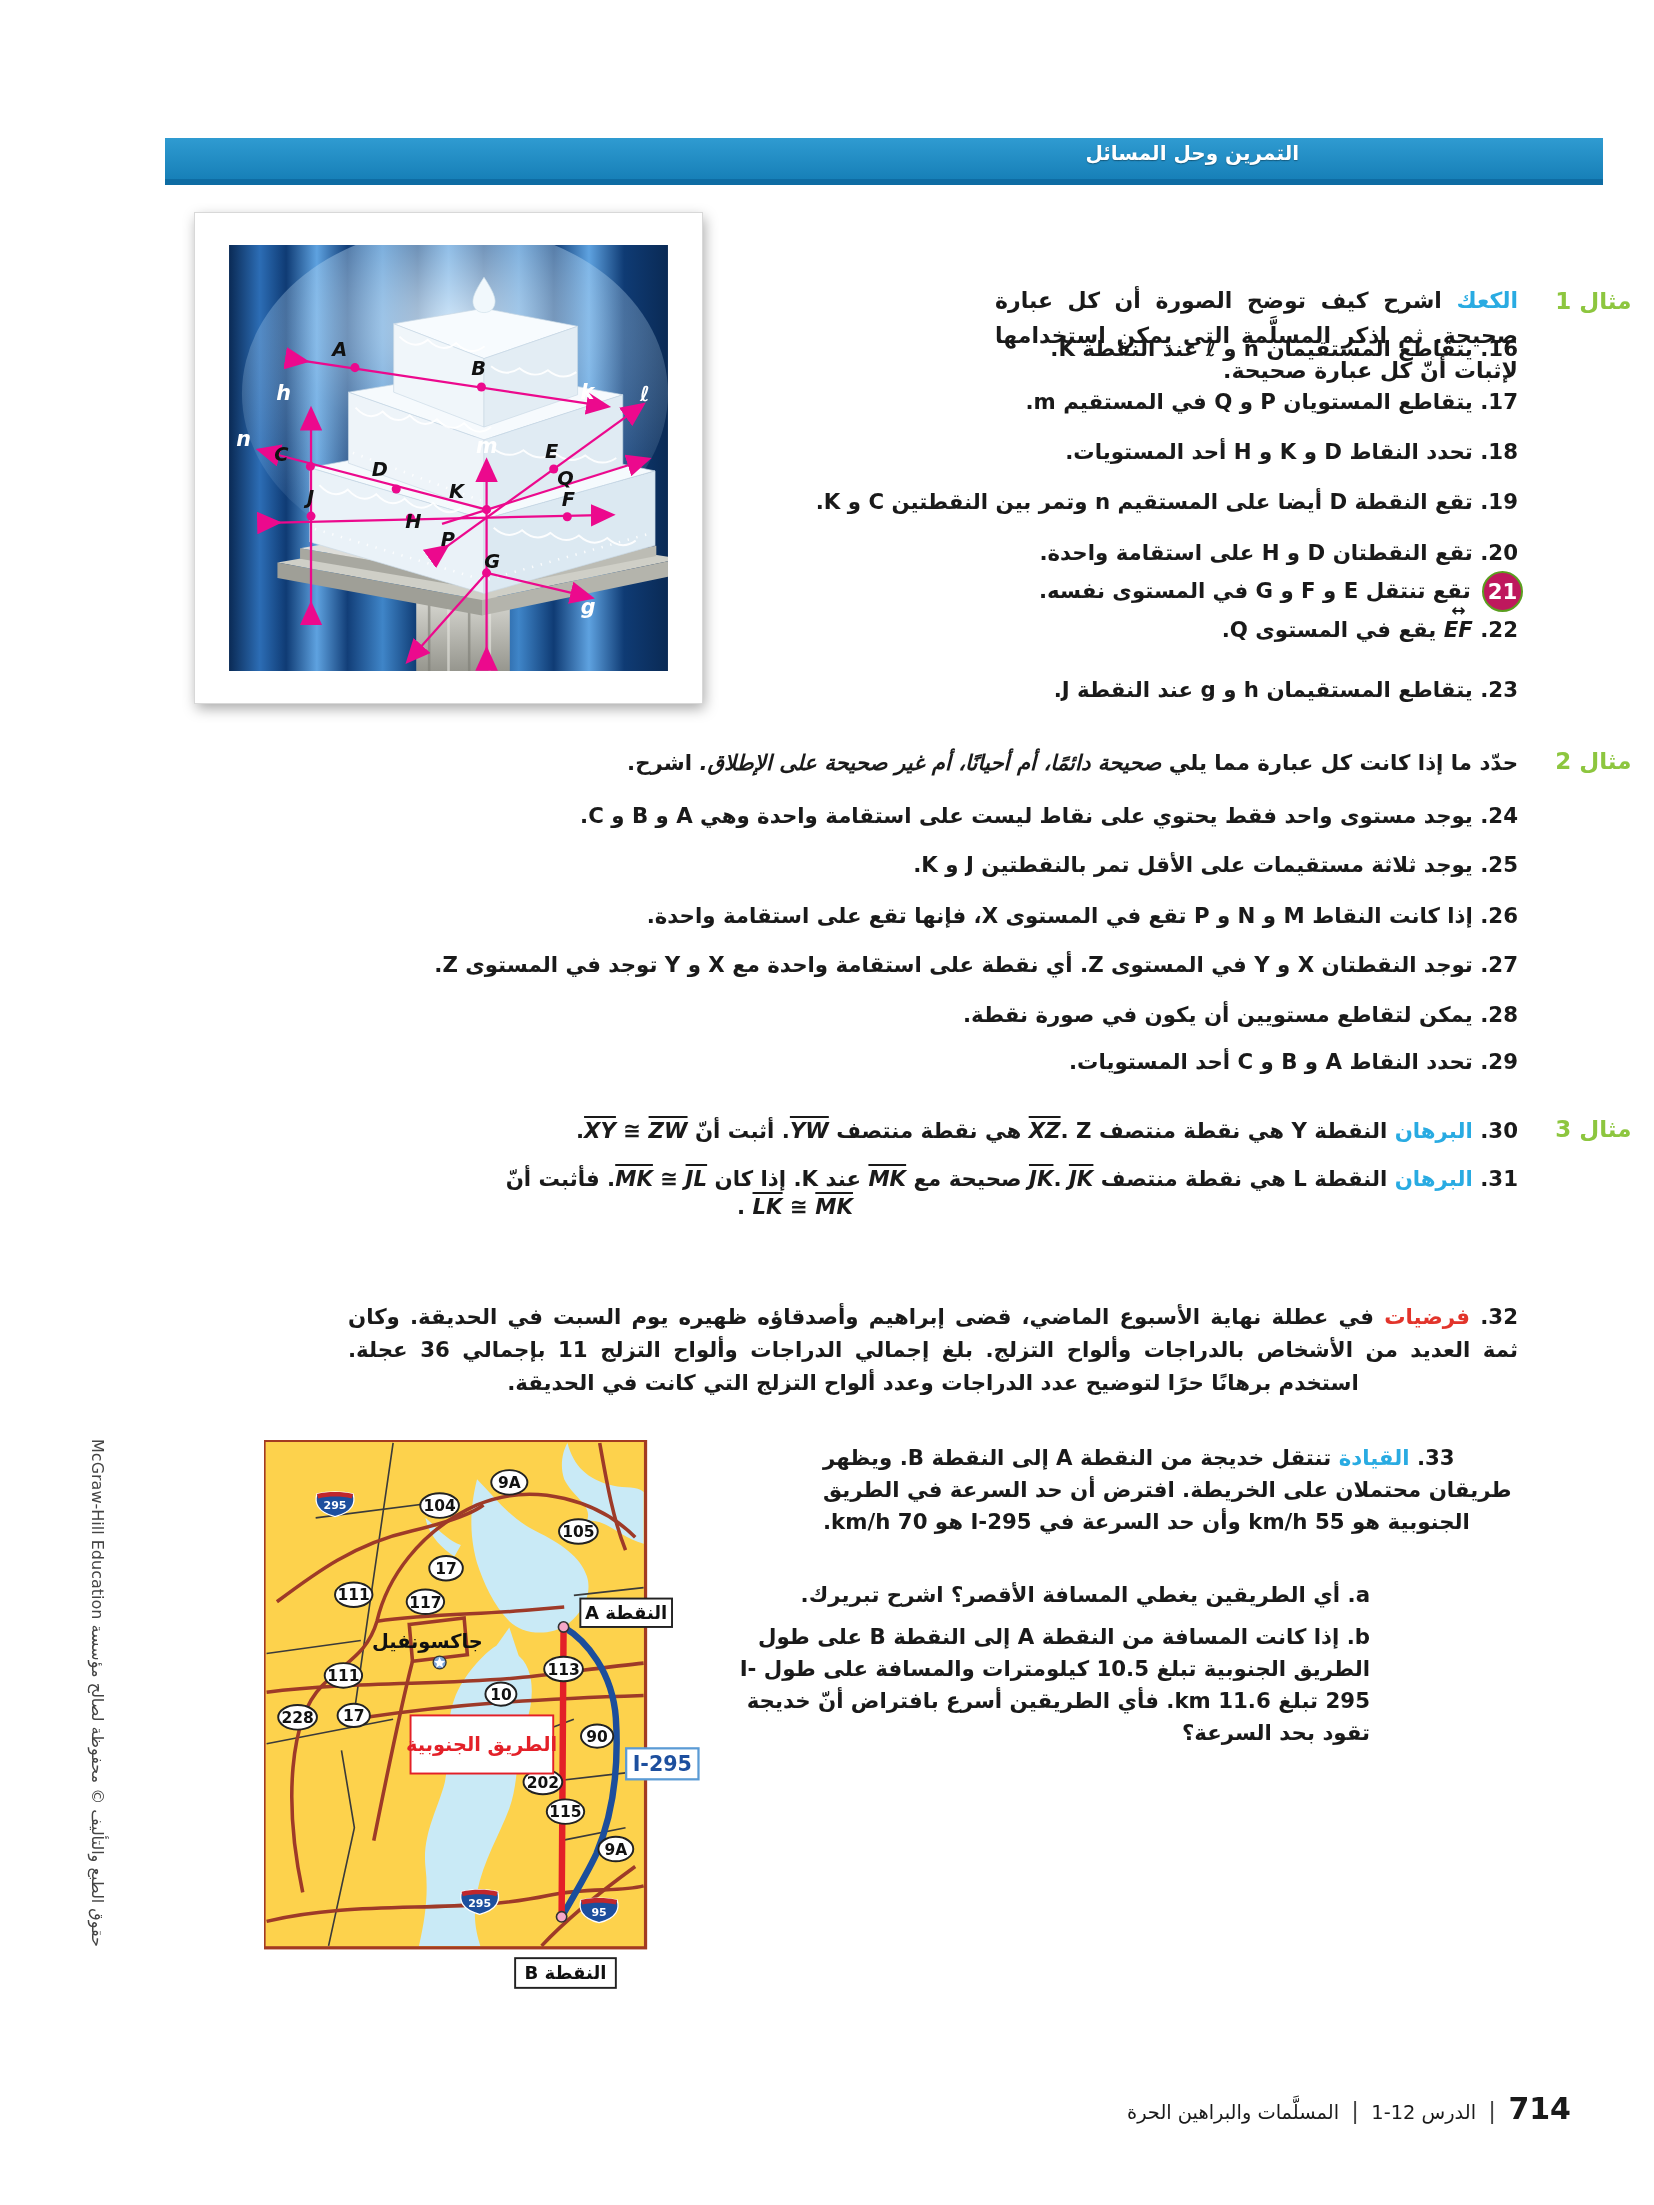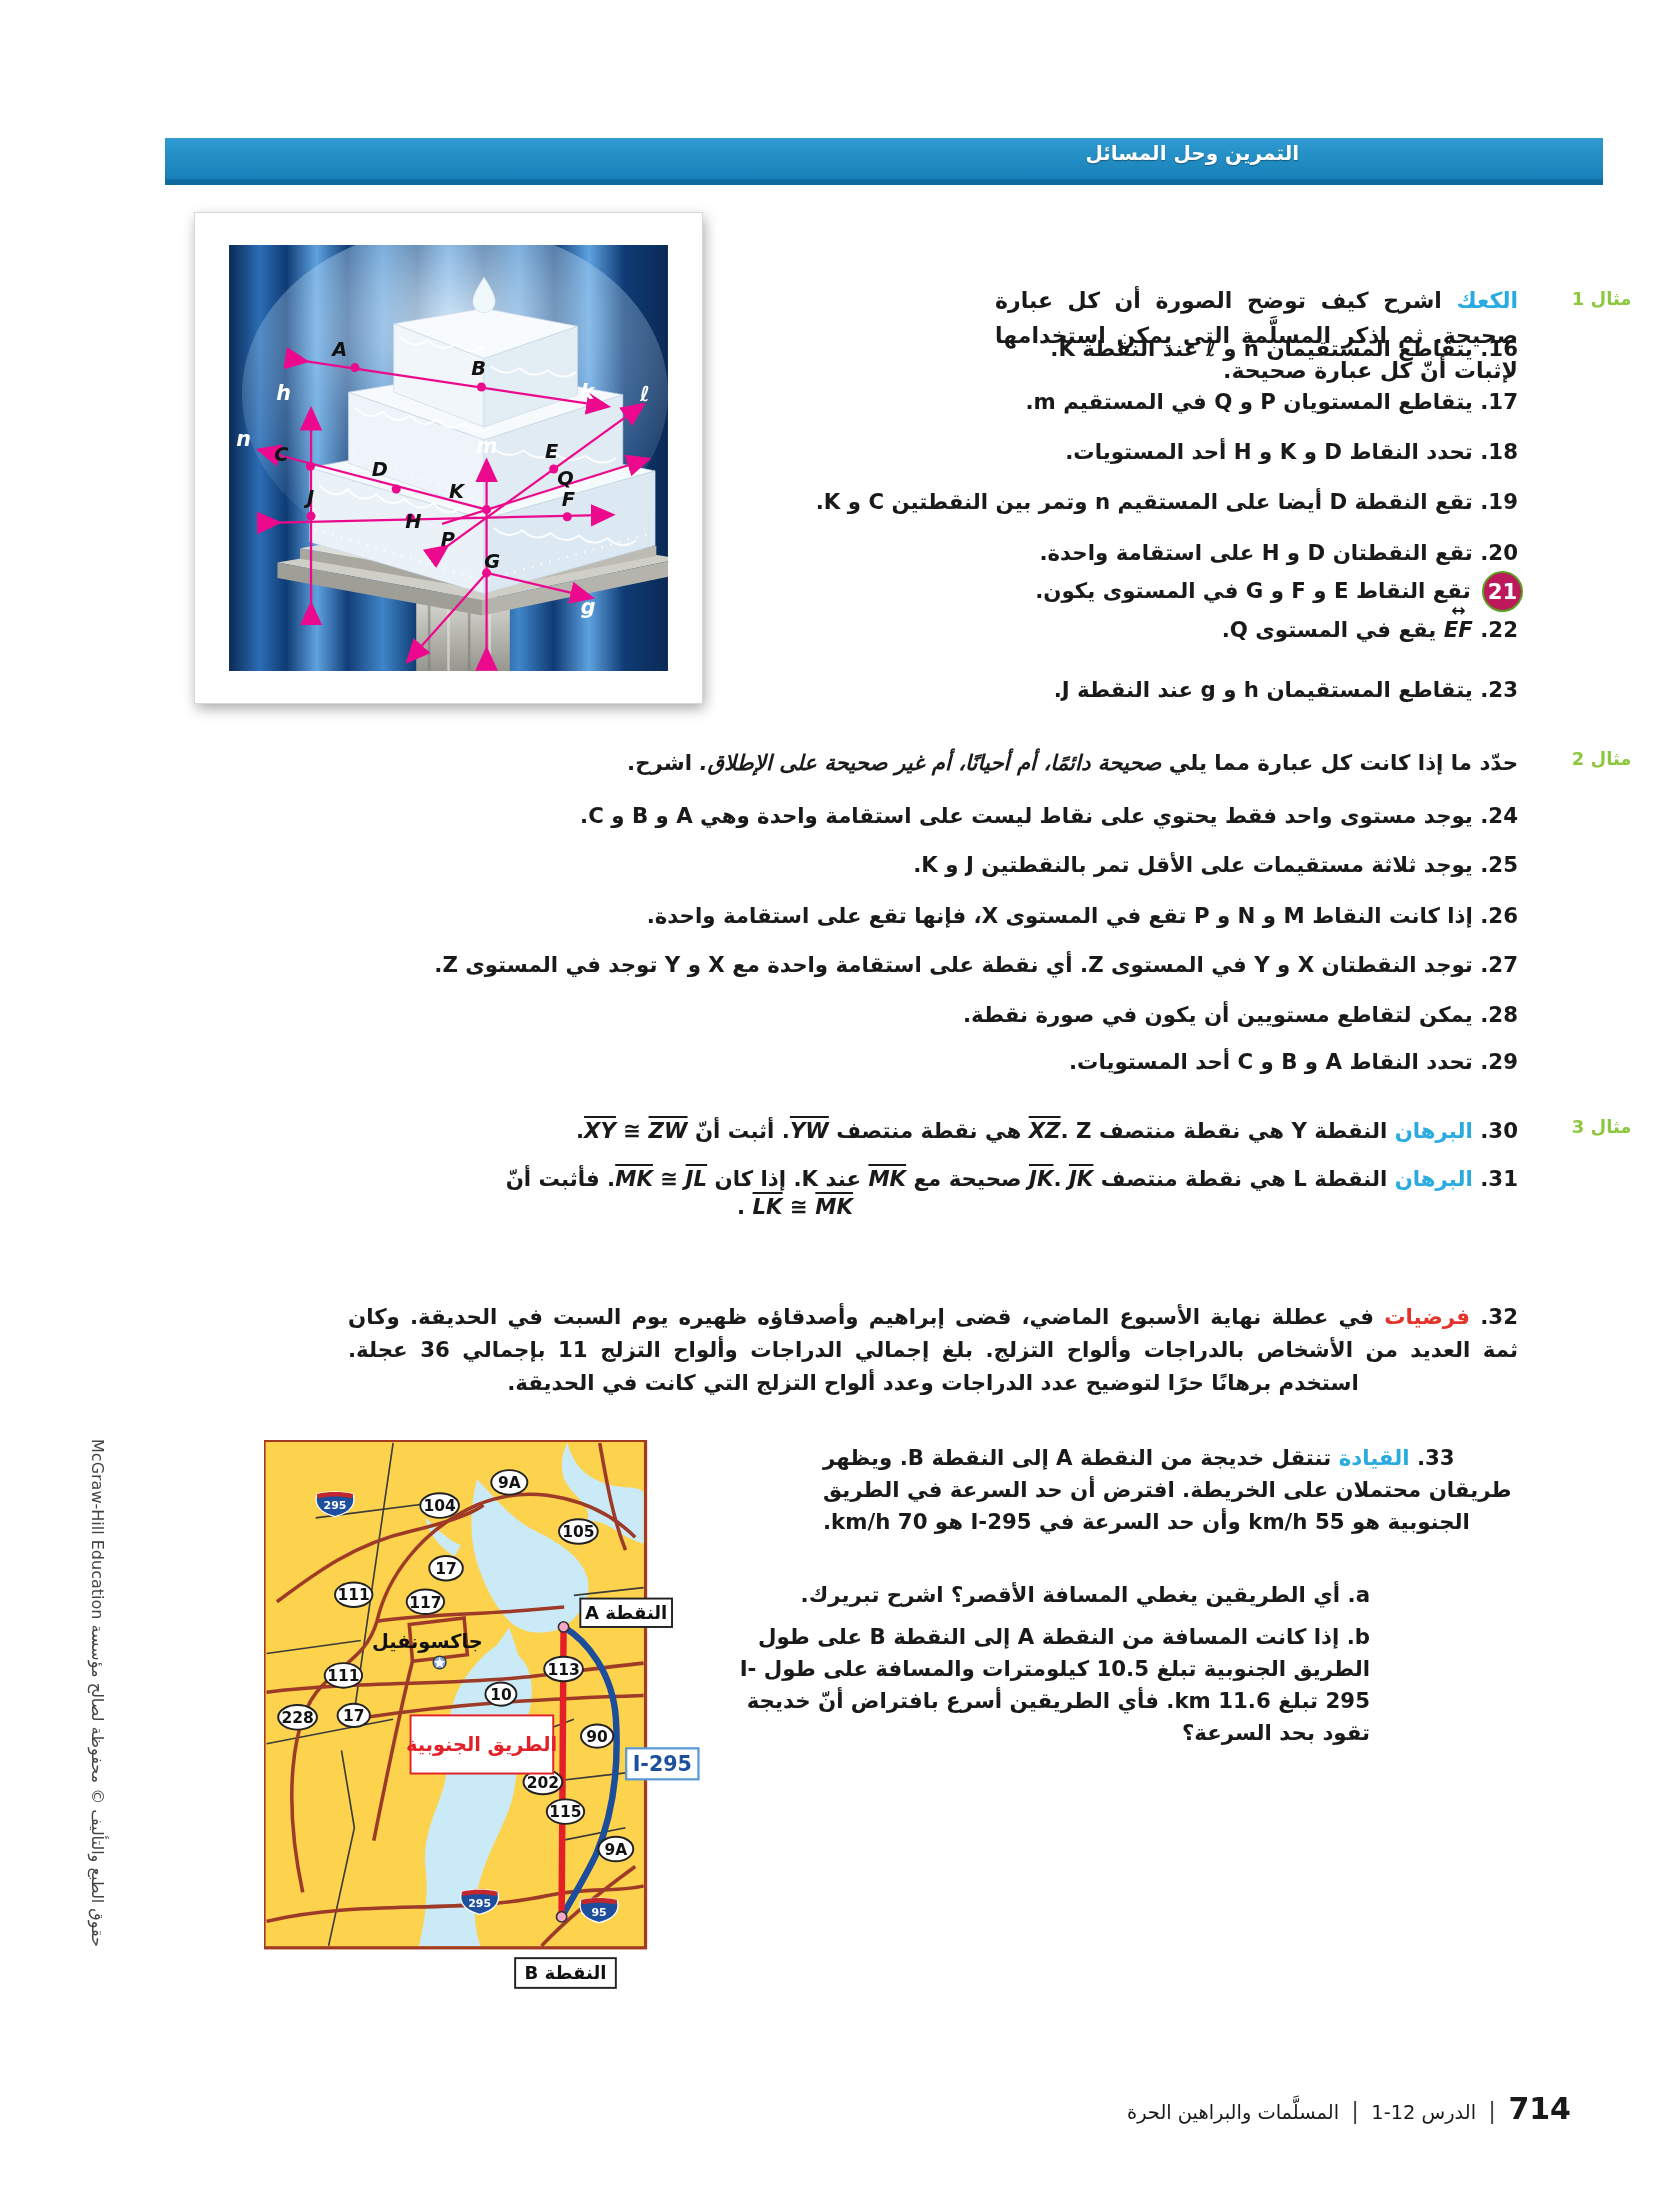--- a/index.html
+++ b/index.html
@@ -16,21 +16,21 @@
     background:linear-gradient(#2f9bd1,#1780b8);
     border-bottom:6.5px solid #0e6ca3;
   }
   .hbar-title{
     position:absolute;right:304px;top:2.6px;
     color:#fff;font-size:20px;font-weight:bold;
     text-shadow:0 1.3px 1.3px rgba(0,0,0,.35);
   }
 
   
-  .exlabel{color:#8dc63f;font-size:18px;font-weight:bold;white-space:nowrap;}
+  .exlabel{color:#8dc63f;font-size:23px;font-weight:bold;white-space:nowrap;}
 
   
   .prob{font-size:21.3px;font-weight:bold;direction:rtl;white-space:nowrap;line-height:1.4;}
   .wrapblk{white-space:normal;}
   .jz{text-align:justify;text-align-last:right;}
   .jzc{text-align:justify;text-align-last:center;}
   .tag-blue{color:#29abe2;}
   .tag-red{color:#e2342b;}
   .it{font-style:italic;}
   .ov{font-style:italic;text-decoration:overline;}
@@ -80,21 +80,21 @@
 <div class="abs exlabel" style="top:748px;right:22.6px;">مثال 2</div>
 <div class="abs exlabel" style="top:1116px;right:22.6px;">مثال 3</div>
 
 <div class="abs prob wrapblk jz" style="top:284px;right:136px;width:523px;line-height:1.58;font-size:22px;"><span class="tag-blue">الكعك</span><span> اشرح كيف توضح الصورة أن كل عبارة صحيحة. ثم اذكر المسلَّمة التي يمكن استخدامها لإثبات أنّ كل عبارة صحيحة.</span></div>
 
 <div class="abs prob" style="top:334px;right:136px;">16. يتقاطع المستقيمان n و ℓ عند النقطة K.</div>
 <div class="abs prob" style="top:387px;right:136px;">17. يتقاطع المستويان P و Q في المستقيم m.</div>
 <div class="abs prob" style="top:437px;right:136px;">18. تحدد النقاط D و K و H أحد المستويات.</div>
 <div class="abs prob" style="top:487px;right:136px;">19. تقع النقطة D أيضا على المستقيم n وتمر بين النقطتين C و K.</div>
 <div class="abs prob" style="top:538px;right:136px;">20. تقع النقطتان D و H على استقامة واحدة.</div>
-<div class="abs prob" style="top:571px;right:131px;"><span class="qcircle">21</span><span> تقع النقاط E و F و G في المستوى يكون.</span></div>
+<div class="abs prob" style="top:571px;right:131px;"><span class="qcircle">21</span><span> تقع تنتقل E و F و G في المستوى نفسه.</span></div>
 <div class="abs prob" style="top:615px;right:136px;"><span>22. </span><span class="efline">EF</span><span> يقع في المستوى Q.</span></div>
 <div class="abs prob" style="top:675px;right:136px;">23. يتقاطع المستقيمان h و g عند النقطة J.</div>
 
 <div class="abs prob" style="top:748px;right:136px;"><span>حدّد ما إذا كانت كل عبارة مما يلي </span><span class="it">صحيحة دائمًا، أم أحيانًا، أم غير صحيحة على الإطلاق.</span><span> اشرح.</span></div>
 <div class="abs prob" style="top:801px;right:136px;">24. يوجد مستوى واحد فقط يحتوي على نقاط ليست على استقامة واحدة وهي A و B و C.</div>
 <div class="abs prob" style="top:850px;right:136px;">25. يوجد ثلاثة مستقيمات على الأقل تمر بالنقطتين J و K.</div>
 <div class="abs prob" style="top:901px;right:136px;">26. إذا كانت النقاط M و N و P تقع في المستوى X، فإنها تقع على استقامة واحدة.</div>
 <div class="abs prob" style="top:950px;right:136px;">27. توجد النقطتان X و Y في المستوى Z. أي نقطة على استقامة واحدة مع X و Y توجد في المستوى Z.</div>
 <div class="abs prob" style="top:1000px;right:136px;">28. يمكن لتقاطع مستويين أن يكون في صورة نقطة.</div>
 <div class="abs prob" style="top:1047px;right:136px;">29. تحدد النقاط A و B و C أحد المستويات.</div>

